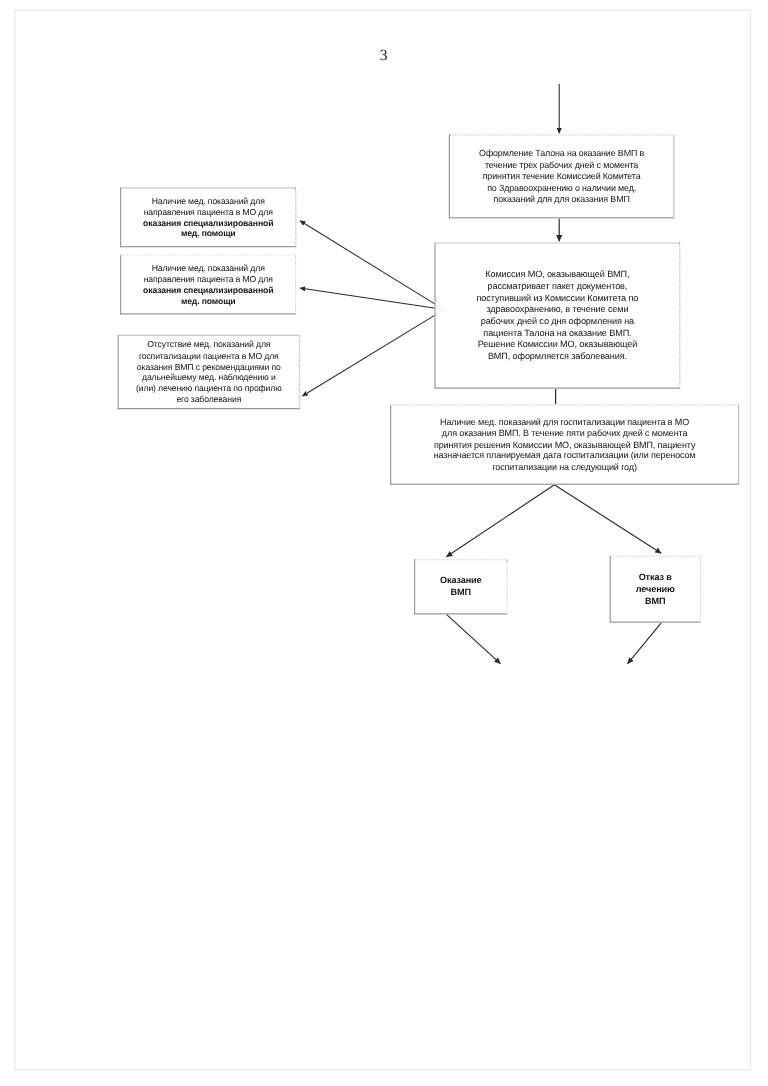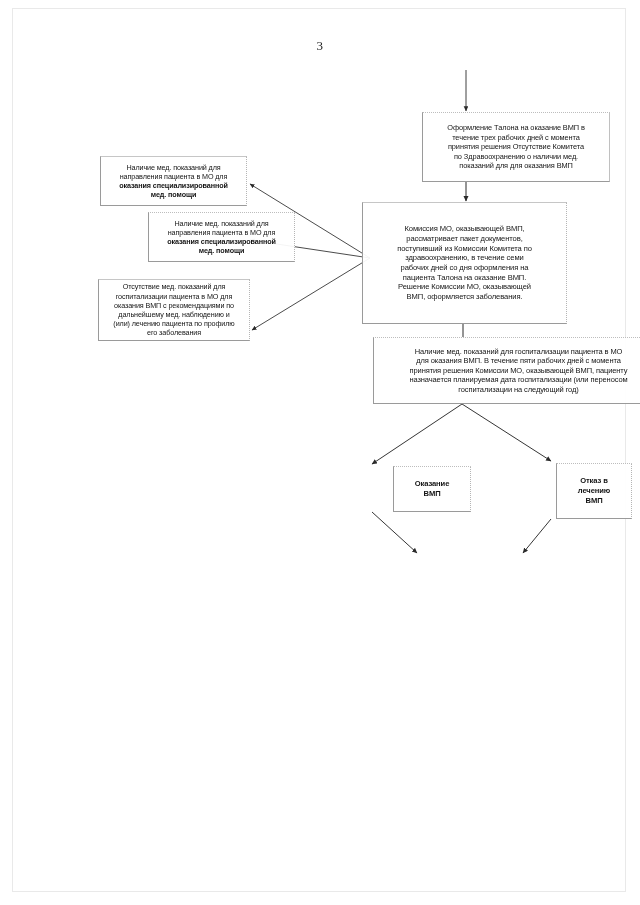--- a/index.html
+++ b/index.html
@@ -63,21 +63,21 @@
     line-height: 1.28;
     letter-spacing: -0.1px;
   }
   
   .node.faded-edges {
     border-color: #9a9a9a;
     border-top-color: #c6c6c6;
     border-right-color: #c0c0c0;
   }
   .node.dotted-right { border-right-style: dotted; border-right-color: #b5b5b5; }
-  .node.dotted-top { border-top-style: dotted; border-top-color: #bdbdbd; margin-left: 48px; }
+  .node.dotted-top { border-top-style: dotted; border-top-color: #bdbdbd; }
   .node .txt { display: block; width: 100%; }
 
   
   #node-talon      { left: 374px; top: 112px; width: 188px; height: 70px; font-size: 7.4px; }
   #node-commission { left: 362px; top: 202px; width: 205px; height: 122px; font-size: 7.6px; justify-content: flex-end; }
   #node-left-1     { left: 100px; top: 156px; width: 147px; height: 50px; font-size: 7.2px; }
   #node-left-2     { left: 100px; top: 212px; width: 147px; height: 50px; font-size: 7.2px; }
   #node-left-3     { left: 98px; top: 279px; width: 152px; height: 62px; font-size: 7.2px; }
   #node-hosp       { left: 325px; top: 337px; width: 291px; height: 67px; font-size: 7.5px; }
   #node-provide    { left: 345px; top: 466px; width: 78px; height: 46px; font-size: 7.6px; font-weight: bold; }
@@ -117,21 +117,21 @@
     <line x1="462" y1="404" x2="551" y2="461" stroke="#2a2a2a" stroke-width="0.95" marker-end="url(#arrowhead)"></line>
 
     <line x1="372" y1="512" x2="417" y2="553" stroke="#2a2a2a" stroke-width="0.95" marker-end="url(#arrowhead)"></line>
     <line x1="551" y1="519" x2="523" y2="553" stroke="#2a2a2a" stroke-width="0.95" marker-end="url(#arrowhead)"></line>
   </svg>
 
   <div class="node faded-edges dotted-top" id="node-talon">
     <span class="txt">
       <span>Оформление Талона на оказание ВМП в</span><br>
       <span>течение трех рабочих дней с момента</span><br>
-      <span>принятия решения Отсутствие Комитета</span><br>
+      <span>принятия течение Комиссией Комитета</span><br>
       <span>по Здравоохранению о наличии мед.</span><br>
       <span>показаний для  для оказания ВМП</span>
     </span>
   </div>
 
   <div class="node faded-edges dotted-right" id="node-commission">
     <span class="txt">
       <span>Комиссия МО, оказывающей ВМП,</span><br>
       <span>рассматривает пакет документов,</span><br>
       <span>поступивший из Комиссии Комитета по</span><br>

